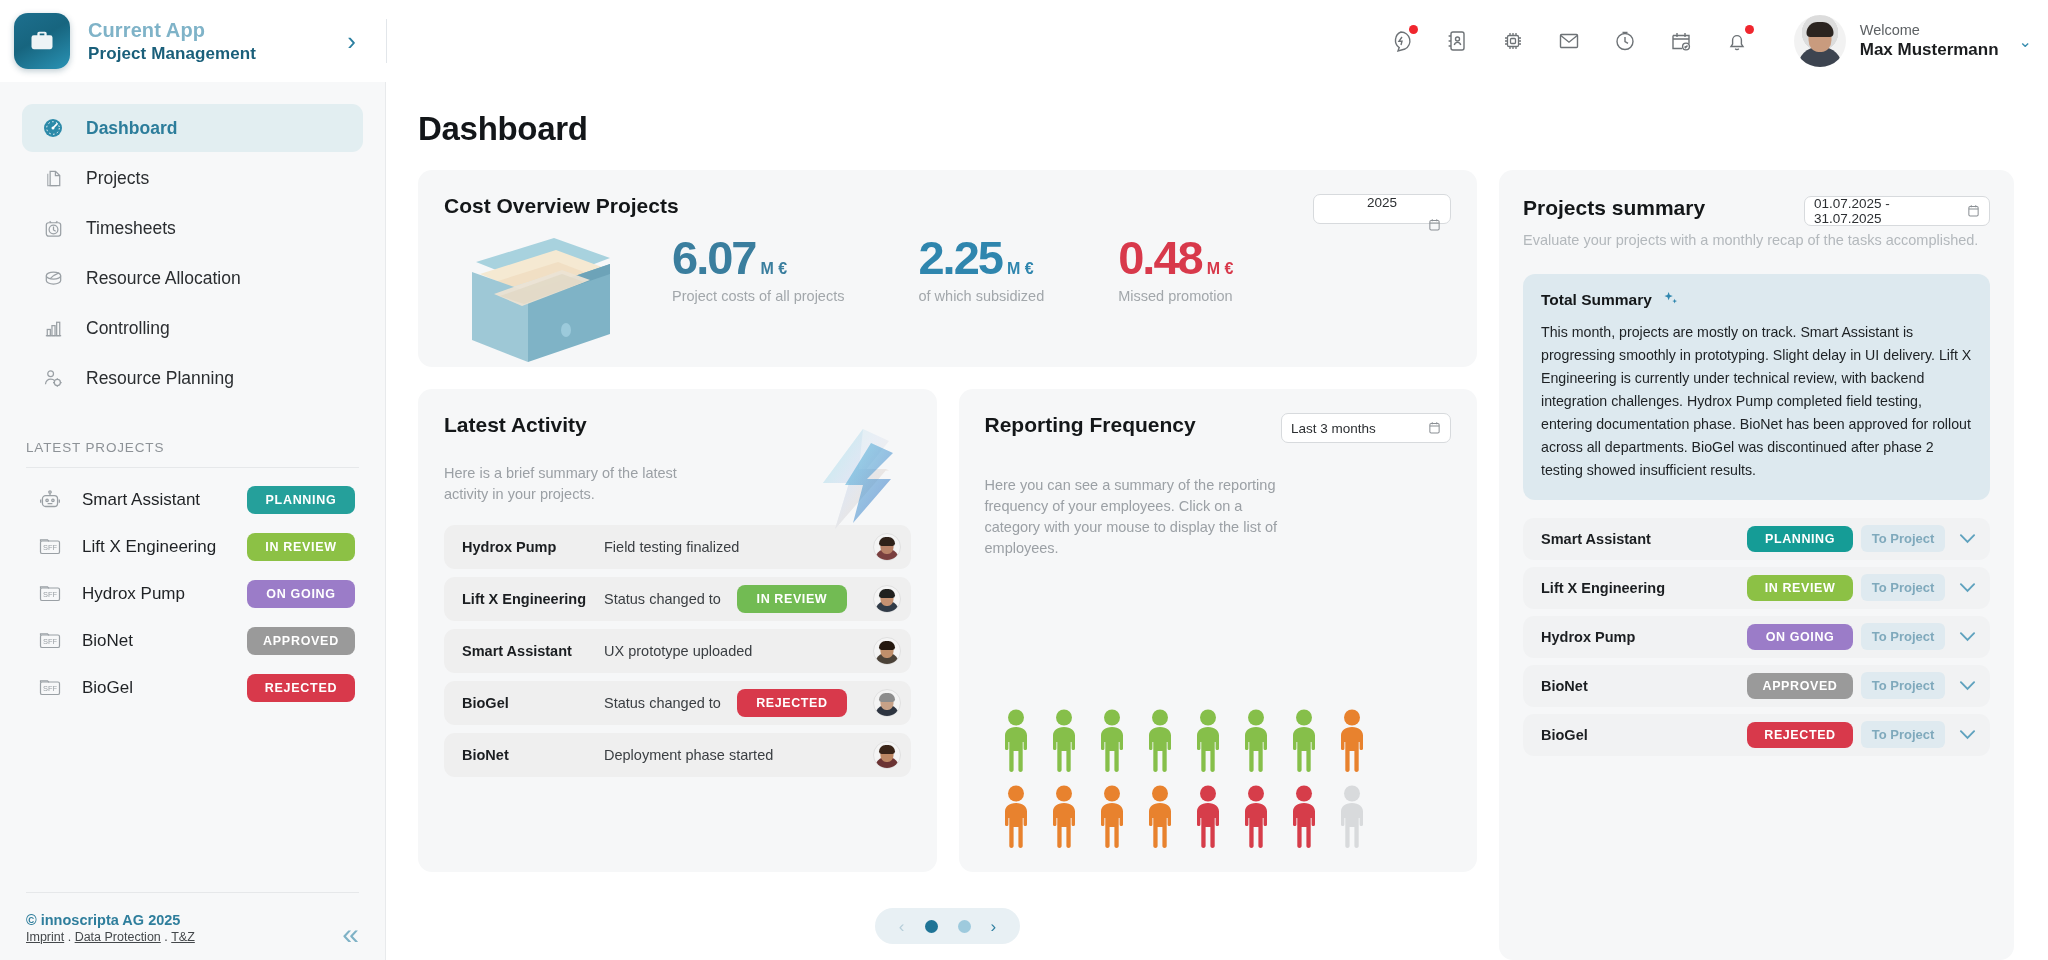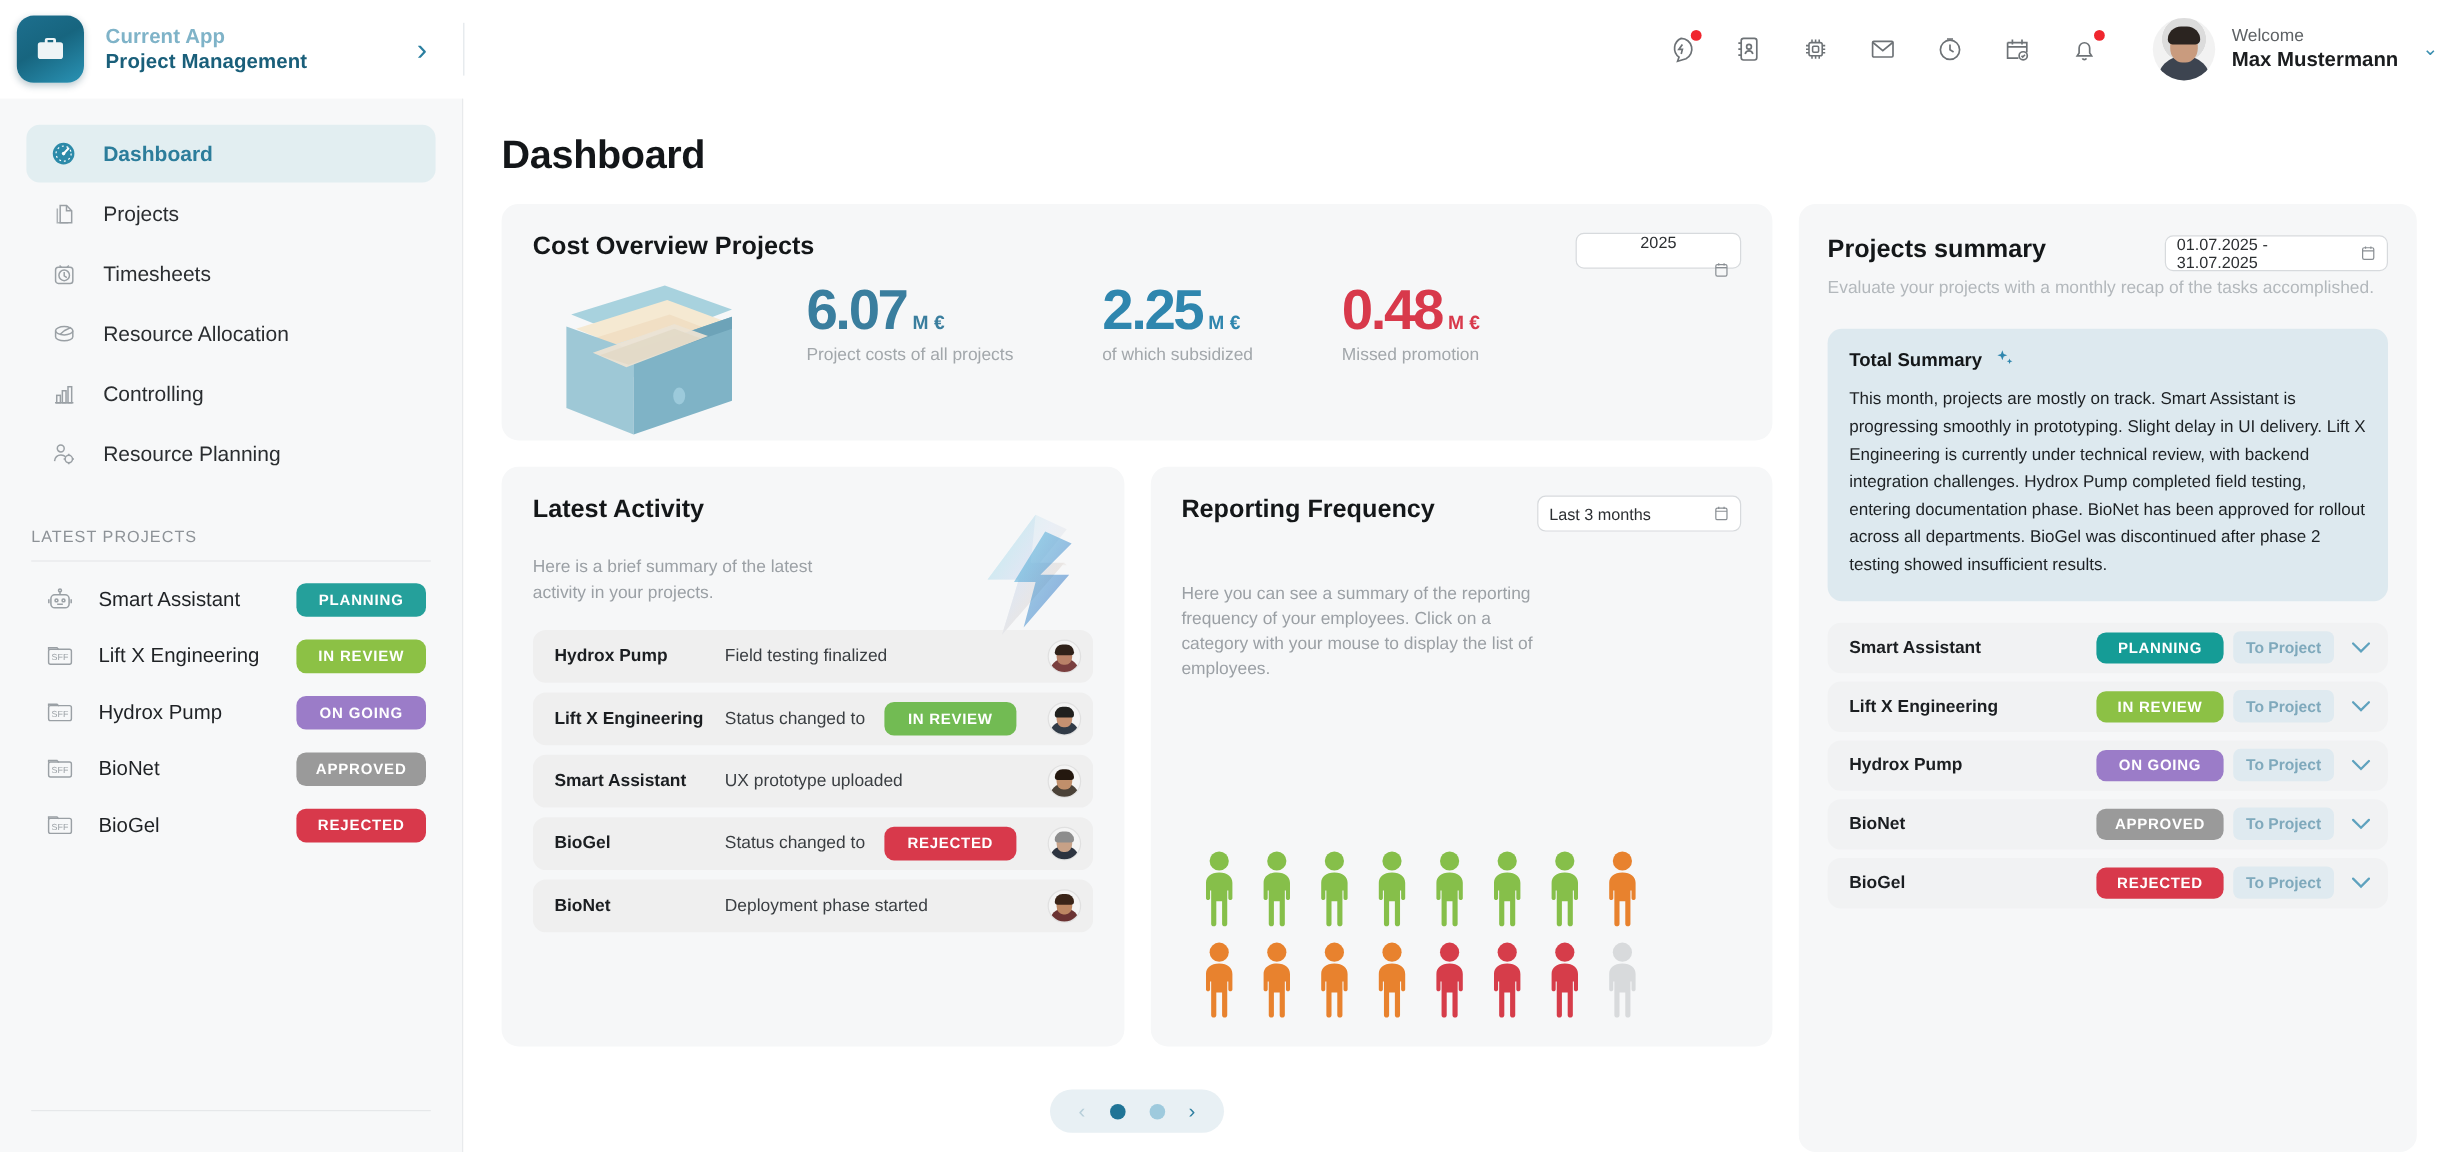--- a/index.html
+++ b/index.html
@@ -23,21 +23,21 @@
     padding-left: 14px; width: 386px; height: 100%;
   }
   .app-logo {
     width: 56px; height: 56px; border-radius: 14px;
     background: linear-gradient(150deg, #1d6f8e 0%, #17657f 45%, #2a93b5 100%);
     display: flex; align-items: center; justify-content: center;
     box-shadow: 0 2px 6px rgba(20,70,90,.28);
     flex: 0 0 56px;
   }
   .app-texts { line-height: 1.25; }
-  .app-kicker { font-size: 17px; color: #7fb3c8; font-weight: 600; letter-spacing: .1px; }
+  .app-kicker { font-size: 20px; color: #7fb3c8; font-weight: 600; letter-spacing: .1px; }
   .app-title { font-size: 17px; color: #1a5f7a; font-weight: 700; letter-spacing: .1px; }
   .app-chevron { margin-left: auto; margin-right: 30px; color: #2b7fa0; font-size: 26px; font-weight: 400; line-height: 1; }
   .topbar-divider { width: 1px; height: 44px; background: #e2e6ea; }
 
   .topbar-right {
     margin-left: auto; display: flex; align-items: center;
     gap: 26px; padding-right: 16px; height: 100%;
   }
   .ticon { position: relative; width: 30px; height: 30px; display: flex; align-items: center; justify-content: center; color: #6d7276; }
   .ticon svg { display: block; }
@@ -428,20 +428,29 @@
                 <text x="13" y="16.4" font-family="Liberation Sans, sans-serif" font-size="7.4" fill="#9aa0a5" text-anchor="middle">SFF</text>
               </svg>
           </span>
           <span class="proj-name">BioGel</span>
           <span class="badge" style="background:#d8394b">REJECTED</span>
         </div>
       </div>
 
       <div class="side-footer">
         <div class="rule"></div>
+        <div class="foot-row">
+          <div>
+            <div class="foot-copy">© innoscripta AG 2025</div>
+            <div class="foot-links">
+              <span>Imprint</span>&nbsp;.&nbsp;<span>Data Protection</span>&nbsp;.&nbsp;<span>T&amp;Z</span>
+            </div>
+          </div>
+          <div class="collapse-ico">«</div>
+        </div>
       </div>
     </div>
 
     <div class="main">
       <div class="page-title">Dashboard</div>
 
       <div class="cols">
         <div class="col-left">
 
           <div class="card cost-card">
@@ -584,21 +593,21 @@
                 <div class="datefield" style="margin-left:auto; width:170px;">
                   <span>Last 3 months</span>
                   <span class="cal" style="margin-left:auto">
                     <svg width="13" height="14" viewBox="0 0 14 15" fill="none" stroke="#8a8f94" stroke-width="1.1">
                         <rect x="2" y="2.6" width="10" height="10.4" rx="1.4"></rect>
                         <path d="M2 5.4h10M4.6 1.4v2M9.4 1.4v2"></path>
                       </svg>
                   </span>
                 </div>
               </div>
-              <div class="card-sub" style="margin-top:42px; max-width:300px;">Here you can see a summary of the reporting frequency of your employees. Click on a category with your mouse to display the list of employees.</div>
+              <div class="card-sub" style="margin-top:32px; max-width:300px;">Here you can see a summary of the reporting frequency of your employees. Click on a category with your mouse to display the list of employees.</div>
 
               <div class="picto">
                 <div class="picto-row">
                   <svg class="person" viewBox="0 0 38 66">
                       <circle cx="19" cy="9.5" r="8" fill="#86bf4a"></circle>
                       <path d="M19 19c-7 0-11 3.6-11 8.6v13c0 2 3.4 2 3.4 0v-6.6h.9V62c0 2.6 4.3 2.6 4.3 0V43h4.8v19c0 2.6 4.3 2.6 4.3 0V34h.9v6.6c0 2 3.4 2 3.4 0v-13C30 22.6 26 19 19 19z" fill="#86bf4a"></path>
                     </svg>
                   <svg class="person" viewBox="0 0 38 66">
                       <circle cx="19" cy="9.5" r="8" fill="#86bf4a"></circle>
                       <path d="M19 19c-7 0-11 3.6-11 8.6v13c0 2 3.4 2 3.4 0v-6.6h.9V62c0 2.6 4.3 2.6 4.3 0V43h4.8v19c0 2.6 4.3 2.6 4.3 0V34h.9v6.6c0 2 3.4 2 3.4 0v-13C30 22.6 26 19 19 19z" fill="#86bf4a"></path>

